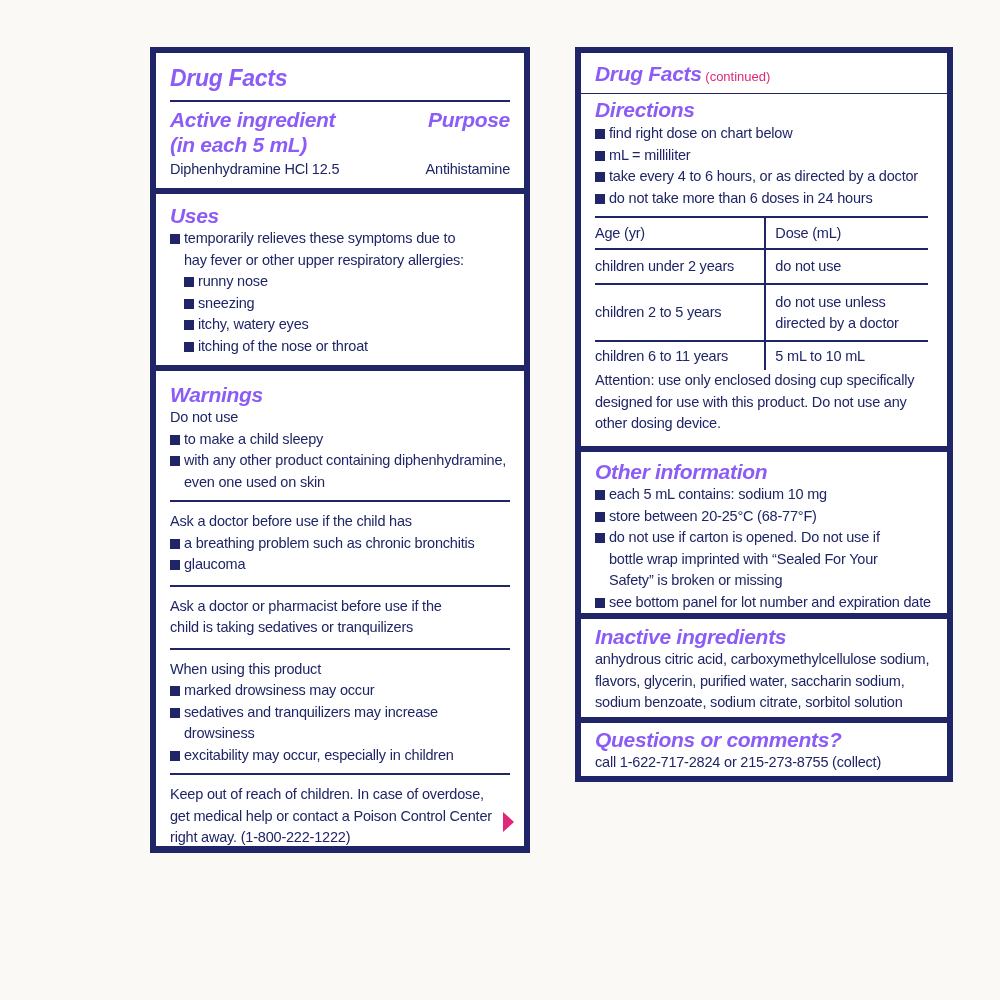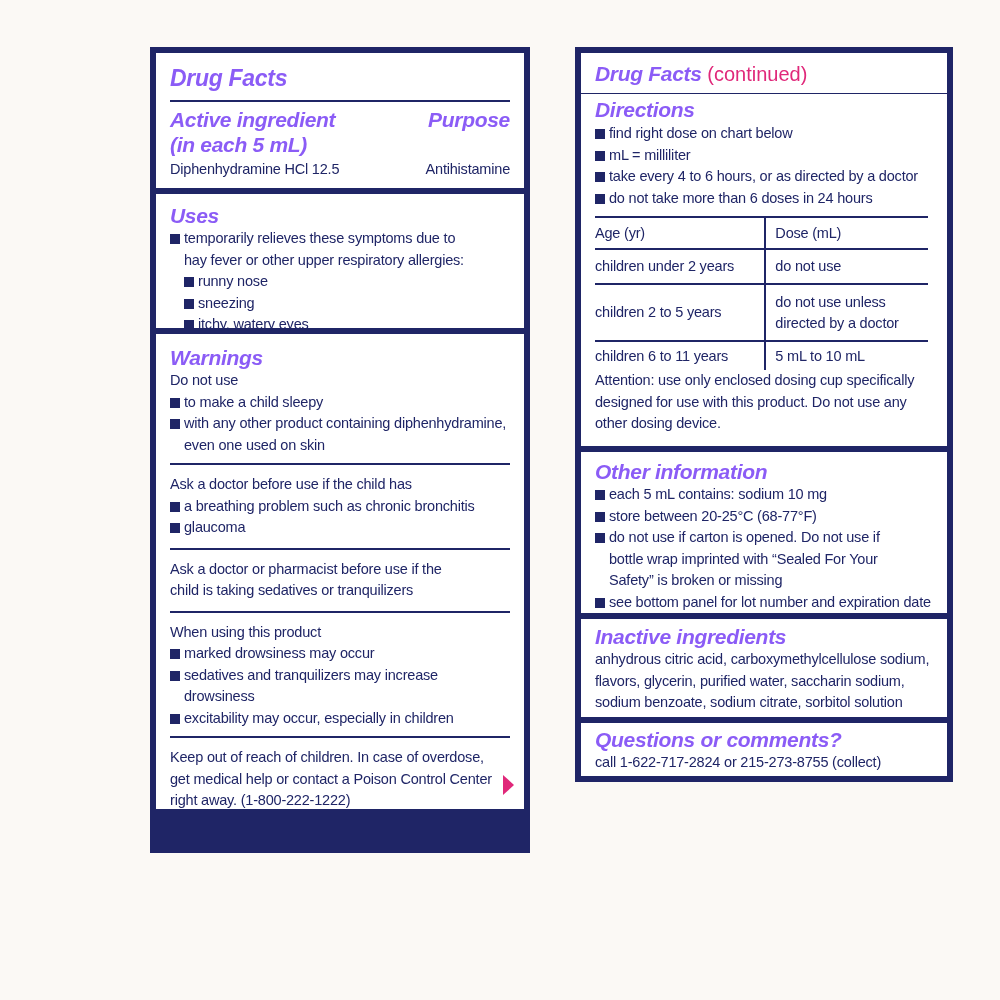--- a/index.html
+++ b/index.html
@@ -40,21 +40,21 @@
       <span class="pink h2">Active ingredient</span>
       <span class="pink h2">Purpose</span>
     </div>
     <div class="pink h2" style="line-height:26px;">(in each 5 mL)</div>
     <div class="row txt" style="margin-top:1px;gap:6px;">
       <span>Diphenhydramine HCl 12.5 mg...............</span>
       <span>Antihistamine</span>
     </div>
   </div>
 
-  <div class="sec" style="height:134px; padding-top:10px;">
+  <div class="sec" style="height:171px; padding-top:10px;">
     <div class="pink h2" style="line-height:24px;">Uses</div>
     <div class="bullet txt">
         <span class="sq"></span>
         <span>temporarily relieves these symptoms due to</span>
       </div>
     <div class="txt" style="padding-left:14px;">hay fever or other upper respiratory allergies:</div>
     <div style="padding-left:14px;">
       <div class="bullet txt">
           <span class="sq"></span>
           <span>runny nose</span>
@@ -117,21 +117,21 @@
     <div class="txt"><span class="b">Keep out of reach of children.</span><span> In case of overdose,</span></div>
     <div class="txt">get medical help or contact a Poison Control Center</div>
     <div class="txt">right away. (1-800-222-1222)</div>
     <div class="tri"></div>
   </div>
 </div>
 
 <div class="panel" id="right">
   <div class="sec" style="height:393px; padding-top:8px;">
     <div style="margin:0 -14px; padding:0 14px 6px; border-bottom:1.5px solid #1f2566;">
-      <span class="pink h2" style="line-height:26px;">Drug Facts</span><span style="font-size:20px; color:#e0287a;"> (continued)</span>
+      <span class="pink h2" style="line-height:26px;">Drug Facts</span><span style="font-size:13px; color:#e0287a;"> (continued)</span>
     </div>
     <div class="pink h2" style="line-height:26px; margin-top:3px;">Directions</div>
     <div class="bullet txt">
         <span class="sq"></span>
         <span>find right dose on chart below</span>
       </div>
     <div class="bullet txt">
         <span class="sq"></span>
         <span>mL = milliliter</span>
       </div>

